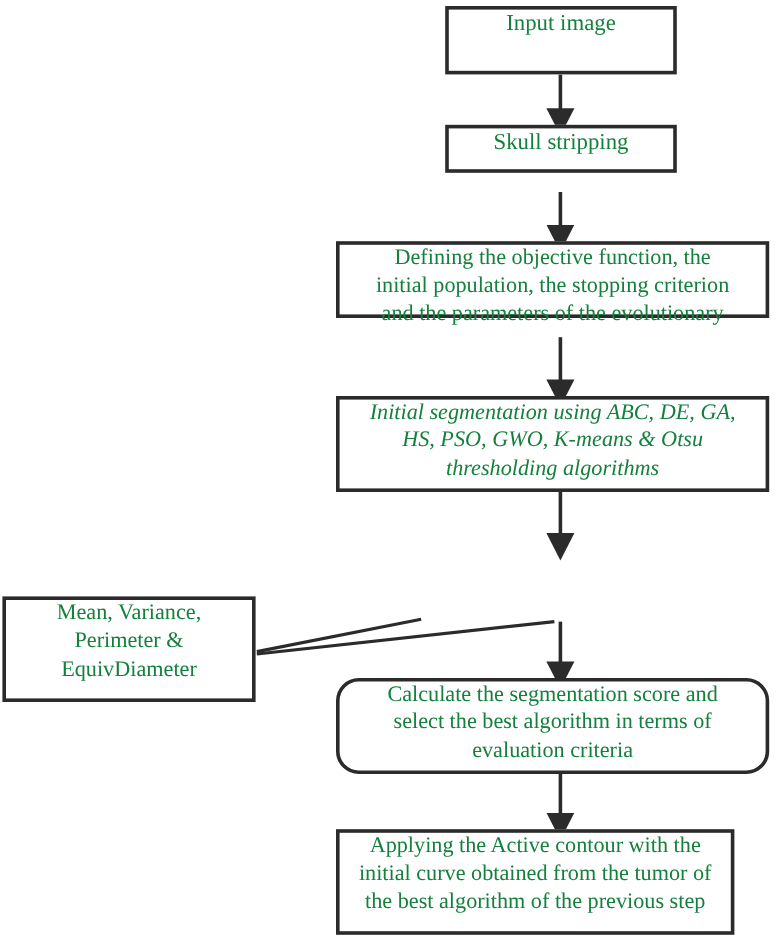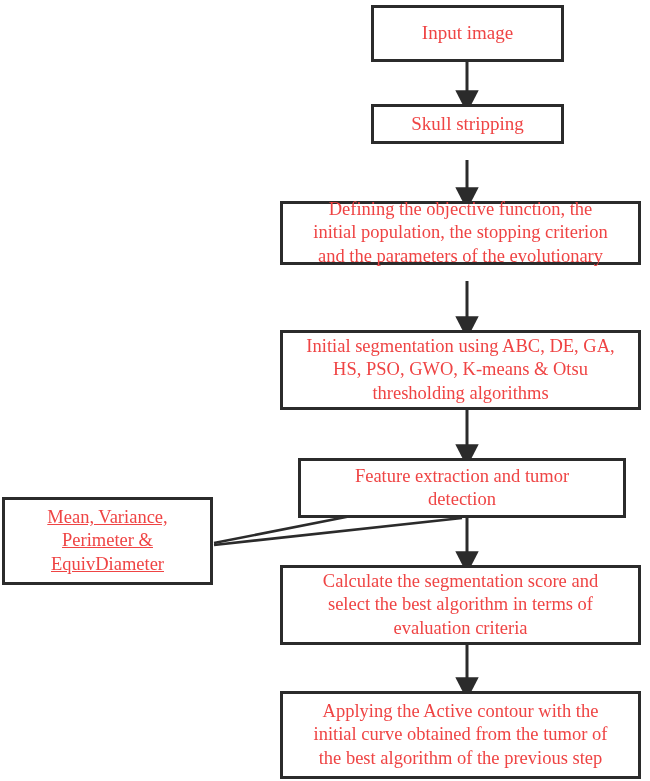--- a/index.html
+++ b/index.html
@@ -14,42 +14,42 @@
     background: #ffffff;
     font-family: "Liberation Serif", "DejaVu Serif", serif;
     overflow: hidden;
   }
   .node {
     position: absolute;
     box-sizing: border-box;
     border: 3px solid #2b2b2b;
     background: #ffffff;
     display: flex;
-    align-items: center;
+    align-items: flex-start;
     justify-content: center;
     text-align: center;
-    color: #ef4444;
+    color: #15803d;
     z-index: 3;
   }
   .node .node-label {
     display: block;
     width: 100%;
     line-height: 1.27;
     white-space: pre-line;
     padding: 0 6px;
     box-sizing: border-box;
   }
   #n-input      { left: 371px; top: 5px;   width: 193px; height: 57px; font-size: 19px; }
   #n-skull      { left: 371px; top: 104px; width: 193px; height: 40px; font-size: 19px; }
   #n-defining   { left: 280px; top: 201px; width: 361px; height: 64px; font-size: 18.5px; }
-  #n-initseg    { left: 280px; top: 330px; width: 361px; height: 80px; font-size: 18.5px; }
+  #n-initseg    { left: 280px; top: 330px; width: 361px; height: 80px; font-size: 18.5px; font-style: italic; }
   #n-feature    { left: 298px; top: 458px; width: 328px; height: 60px; font-size: 18.5px; }
-  #n-features-list { left: 2px; top: 497px; width: 211px; height: 88px; font-size: 18.5px; text-decoration: underline; }
-  #n-calculate  { left: 280px; top: 565px; width: 361px; height: 80px; font-size: 18.5px; }
-  #n-active     { left: 280px; top: 691px; width: 361px; height: 88px; font-size: 18.5px; }
+  #n-features-list { left: 2px; top: 497px; width: 211px; height: 88px; font-size: 18.5px; }
+  #n-calculate  { left: 280px; top: 565px; width: 361px; height: 80px; font-size: 18.5px; border-radius: 19px; }
+  #n-active     { left: 280px; top: 691px; width: 332px; height: 88px; font-size: 18.5px; }
 
   #edges {
     position: absolute;
     left: 0; top: 0;
     width: 650px;
     height: 781px;
     z-index: 1;
   }
 </style>
 </head>
@@ -93,24 +93,20 @@
 initial population, the stopping criterion
 and the parameters of the evolutionary</span>
   </div>
 
   <div class="node" id="n-initseg">
     <span class="node-label">Initial segmentation using ABC, DE, GA,
 HS, PSO, GWO, K-means &amp; Otsu
 thresholding algorithms</span>
   </div>
 
-  <div class="node" id="n-feature">
-    <span class="node-label">Feature extraction and tumor
-detection</span>
-  </div>
 
   <div class="node" id="n-features-list">
     <span class="node-label">Mean, Variance,
 Perimeter &amp;
 EquivDiameter</span>
   </div>
 
   <div class="node" id="n-calculate">
     <span class="node-label">Calculate the segmentation score and
 select the best algorithm in terms of

